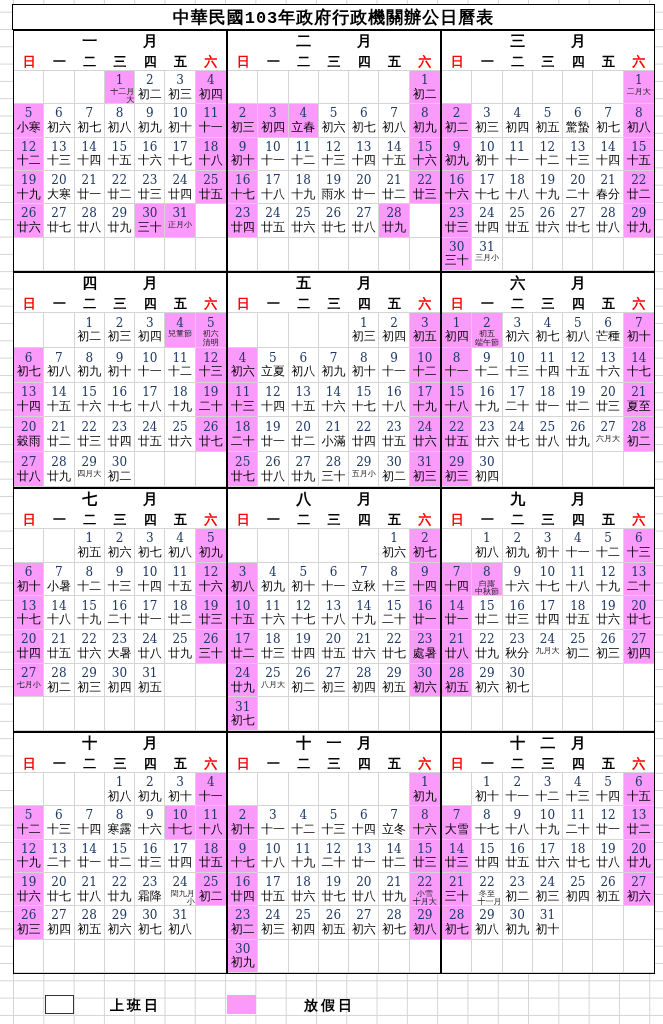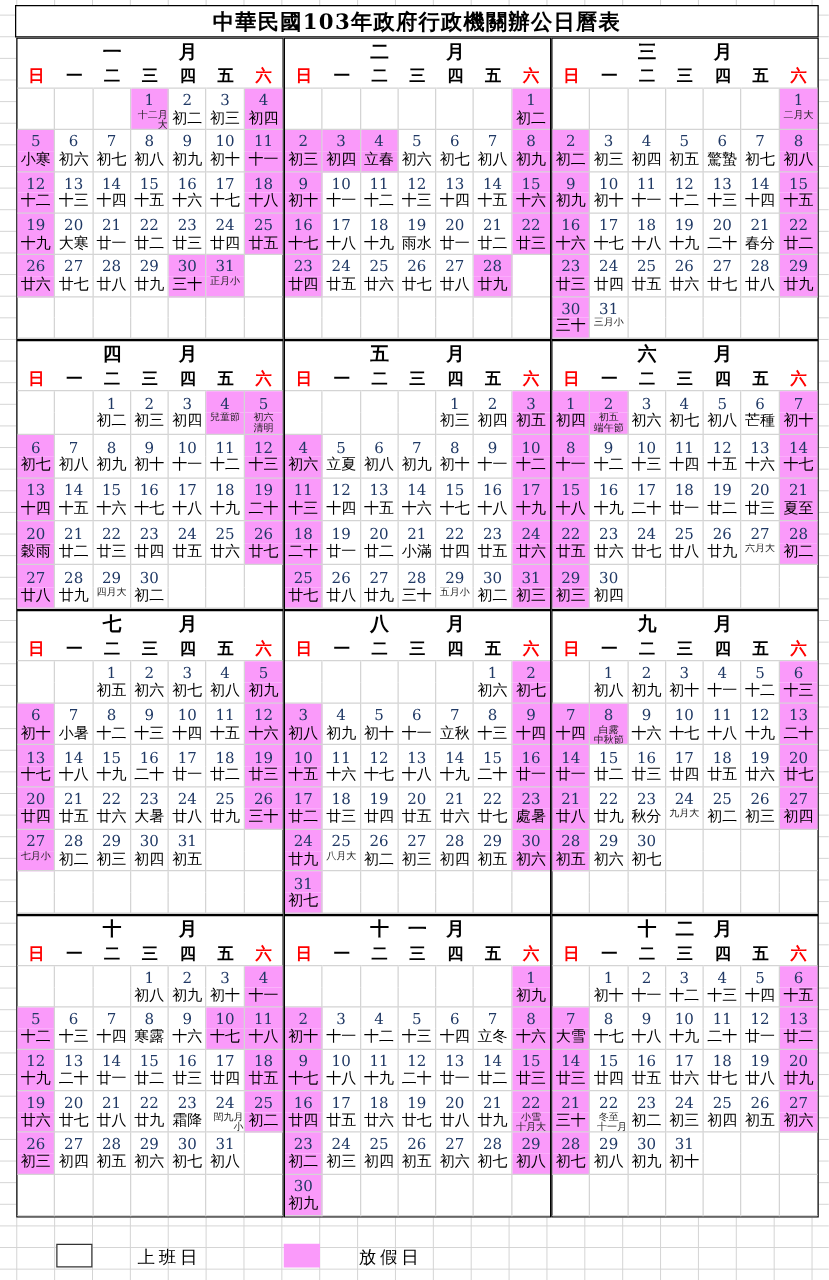--- a/index.html
+++ b/index.html
@@ -13,21 +13,21 @@
     background-image:
       linear-gradient(to right, var(--grid) 1px, transparent 1px),
       linear-gradient(to bottom, var(--grid) 1px, transparent 1px);
     background-size:30.3px 17.3px;
     background-position:13px 29px;
   }
   #title-box{
     position:absolute;left:12px;top:4px;width:641px;height:24px;
     background:#fff;border:1px solid #000;
     display:flex;align-items:center;justify-content:center;
-    font-size:17px;font-weight:bold;letter-spacing:1px;color:#000;
+    font-size:17px;font-weight:bold;letter-spacing:1px;color:#000;font-family:Liberation Mono, monospace;
   }
   .month{
     position:absolute;width:214px;box-sizing:border-box;background:#fff;
     border:1.5px solid var(--border);
     display:grid;grid-template-columns:repeat(7,1fr);
   }
   .c{
     box-sizing:border-box;border-right:1px solid var(--grid);border-bottom:1px solid var(--grid);
     display:flex;flex-direction:column;align-items:center;justify-content:center;
     overflow:hidden;line-height:1.05;text-align:center;
@@ -38,23 +38,23 @@
   .wd.red{color:var(--red);}
   .dc{font-size:12px;color:var(--date);border-bottom:none;justify-content:flex-end;padding-bottom:1px;}
   .lc{font-size:12px;color:#000;justify-content:flex-start;padding-top:0px;}
   .lc.sm{font-size:8px;color:#222;text-align:right;}
   .lc div{line-height:1.05;}
   .hl{background:var(--holiday);}
   #legend{position:absolute;left:0;top:993px;width:663px;height:24px;}
   .swatch{position:absolute;width:29px;height:19px;box-sizing:border-box;top:2px;}
   #legend-work-swatch{left:45px;background:#fff;border:1.5px solid #333;}
   #legend-holiday-swatch{left:227px;background:var(--holiday);}
-  .legend-label{position:absolute;top:4px;font-size:14px;color:#000;letter-spacing:3px;}
+  .legend-label{position:absolute;top:4px;font-size:14px;color:#000;letter-spacing:3px;font-weight:bold;}
   #legend-work-label{left:110px;}
-  #legend-holiday-label{left:287px;}
+  #legend-holiday-label{left:304px;}
 </style>
 </head>
 <body>
 
 <div id="sheet">
   <div id="title-box">中華民國103年政府行政機關辦公日曆表</div>
 
   <div>
       <div class="month" style="left: 13px; top: 30px; height: 242px; grid-template-rows: 22px 18px repeat(12, 1fr);">
         <div class="c mh"></div>

